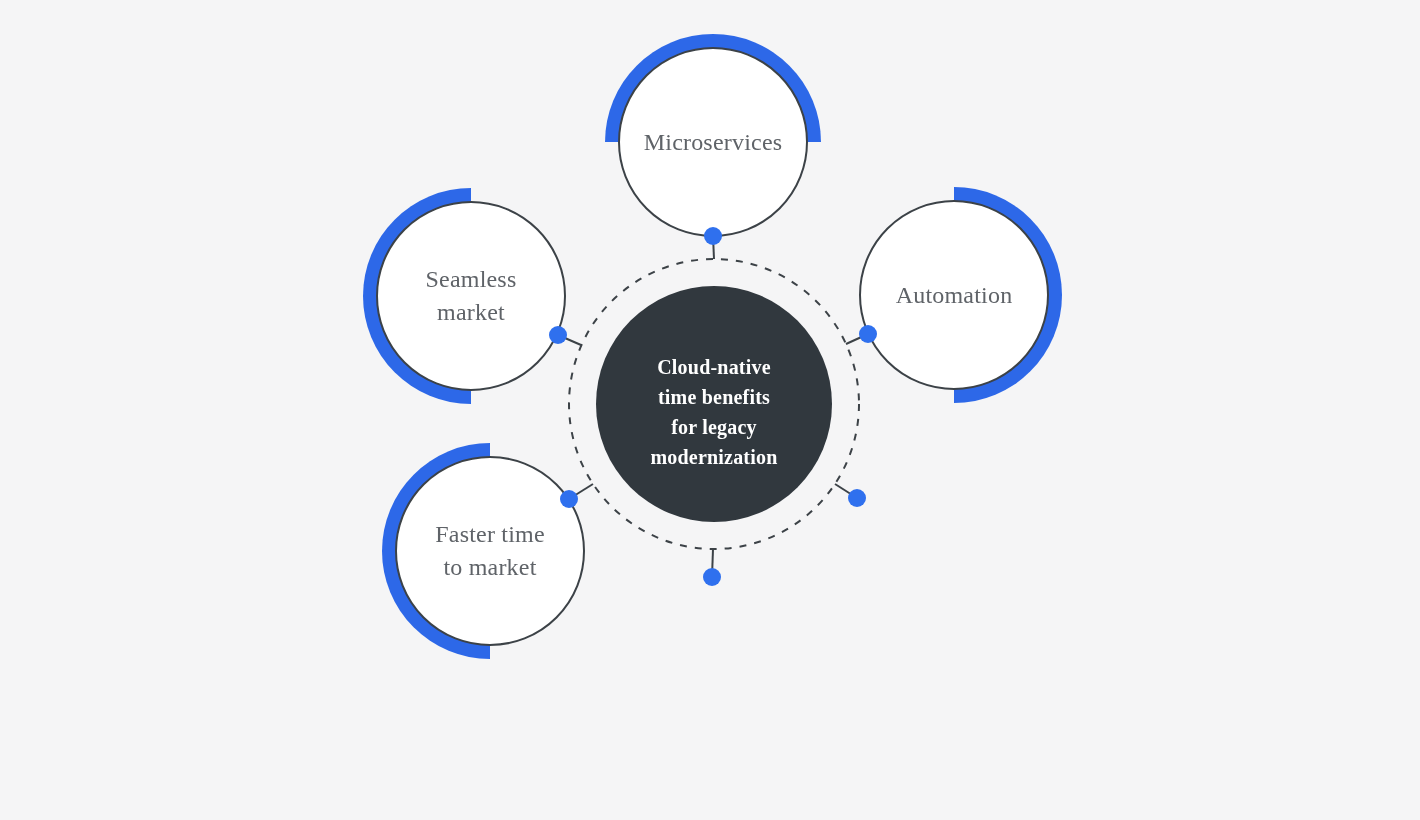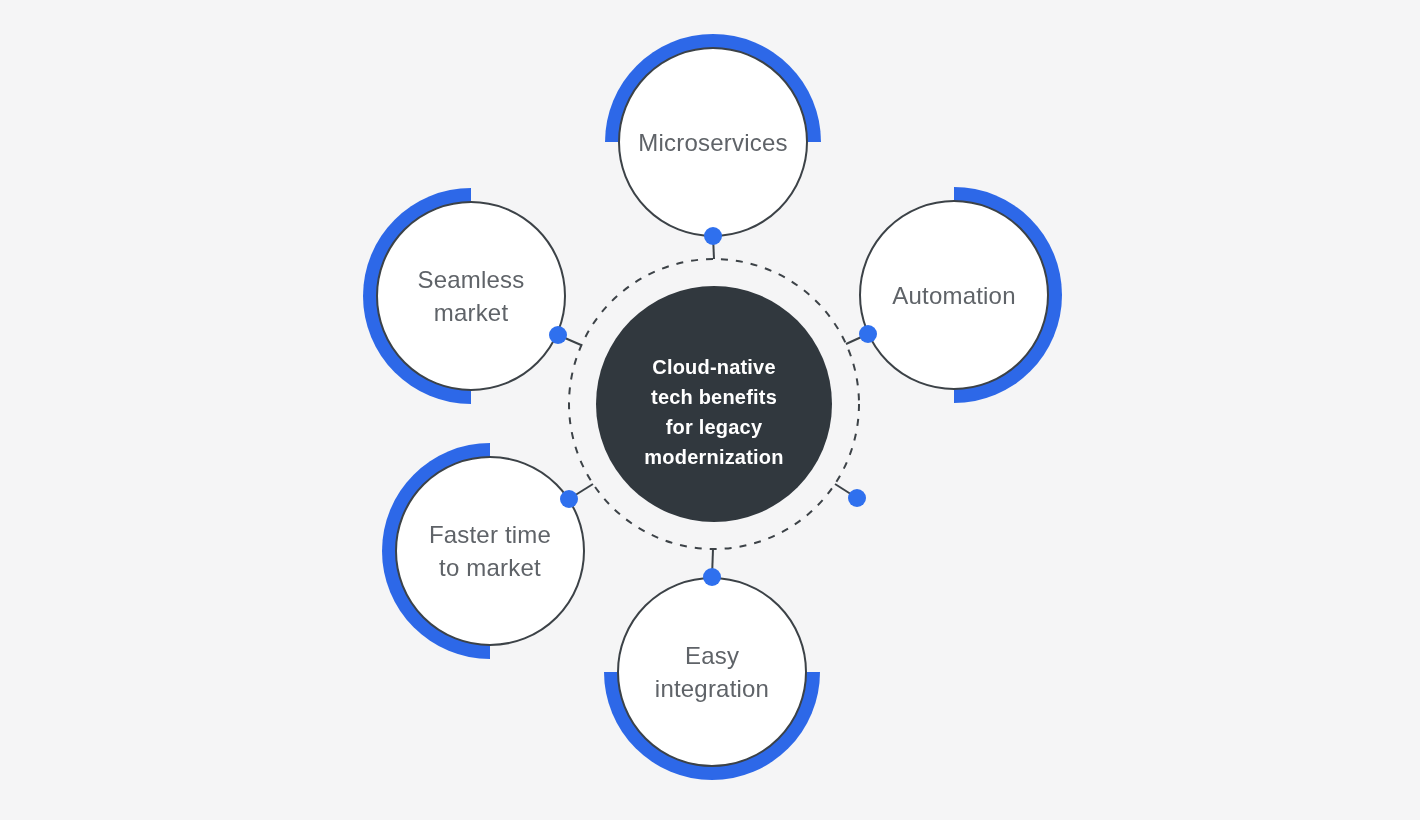--- a/index.html
+++ b/index.html
@@ -9,21 +9,21 @@
     --center_fill:#31383e;
     --circle_fill:#ffffff;
     --line_color:#3c4247;
     --label_text:#5f6368;
     --center_text:#ffffff;
   }
   html,body{margin:0;padding:0;background:var(--background);}
   .stage{
     position:relative;width:1420px;height:820px;overflow:hidden;
     background:var(--background);
-    font-family:Liberation Sans, sans-serif;
+    font-family:Liberation Serif, serif;
   }
   .links{position:absolute;left:0;top:0;width:1420px;height:820px;}
   .dashed-ring{fill:none;stroke:var(--line_color);stroke-width:2;stroke-dasharray:7 8;}
   .link{stroke:var(--line_color);stroke-width:2;}
   .sat{position:absolute;width:216px;height:216px;}
   .arc{position:absolute;left:0;top:0;width:216px;height:216px;border-radius:50%;background:var(--accent);}
   .arc-top{clip-path:inset(0 0 50% 0);}
   .arc-right{clip-path:inset(0 0 50% 0);transform:rotate(90deg);}
   .arc-bottom{clip-path:inset(0 0 50% 0);transform:rotate(180deg);}
   .arc-left{clip-path:inset(0 0 50% 0);transform:rotate(270deg);}
@@ -73,29 +73,20 @@
     <div class="arc arc-right"></div>
     <div class="bubble">
       <div class="label">
         <span>Automation</span>
         <span></span>
       </div>
     </div>
   </div>
 
 
-  <div class="sat" style="left:604px;top:564px">
-    <div class="arc arc-bottom"></div>
-    <div class="bubble">
-      <div class="label">
-        <span>Easy</span>
-        <span>integration</span>
-      </div>
-    </div>
-  </div>
 
   <div class="sat" style="left:382px;top:443px">
     <div class="arc arc-left"></div>
     <div class="bubble">
       <div class="label">
         <span>Faster time</span>
         <span>to market</span>
       </div>
     </div>
   </div>
@@ -106,21 +97,21 @@
       <div class="label">
         <span>Seamless</span>
         <span>market</span>
       </div>
     </div>
   </div>
 
   <div class="center">
     <div class="center-text">
       <div>Cloud-native</div>
-      <div>tech benefits</div>
+      <div>time benefits</div>
       <div>for legacy</div>
       <div>modernization</div>
     </div>
   </div>
 
   <div class="dot" style="left:704px;top:227px"></div>
   <div class="dot" style="left:859px;top:325px"></div>
   <div class="dot" style="left:848px;top:489px"></div>
   <div class="dot" style="left:703px;top:568px"></div>
   <div class="dot" style="left:560px;top:490px"></div>

